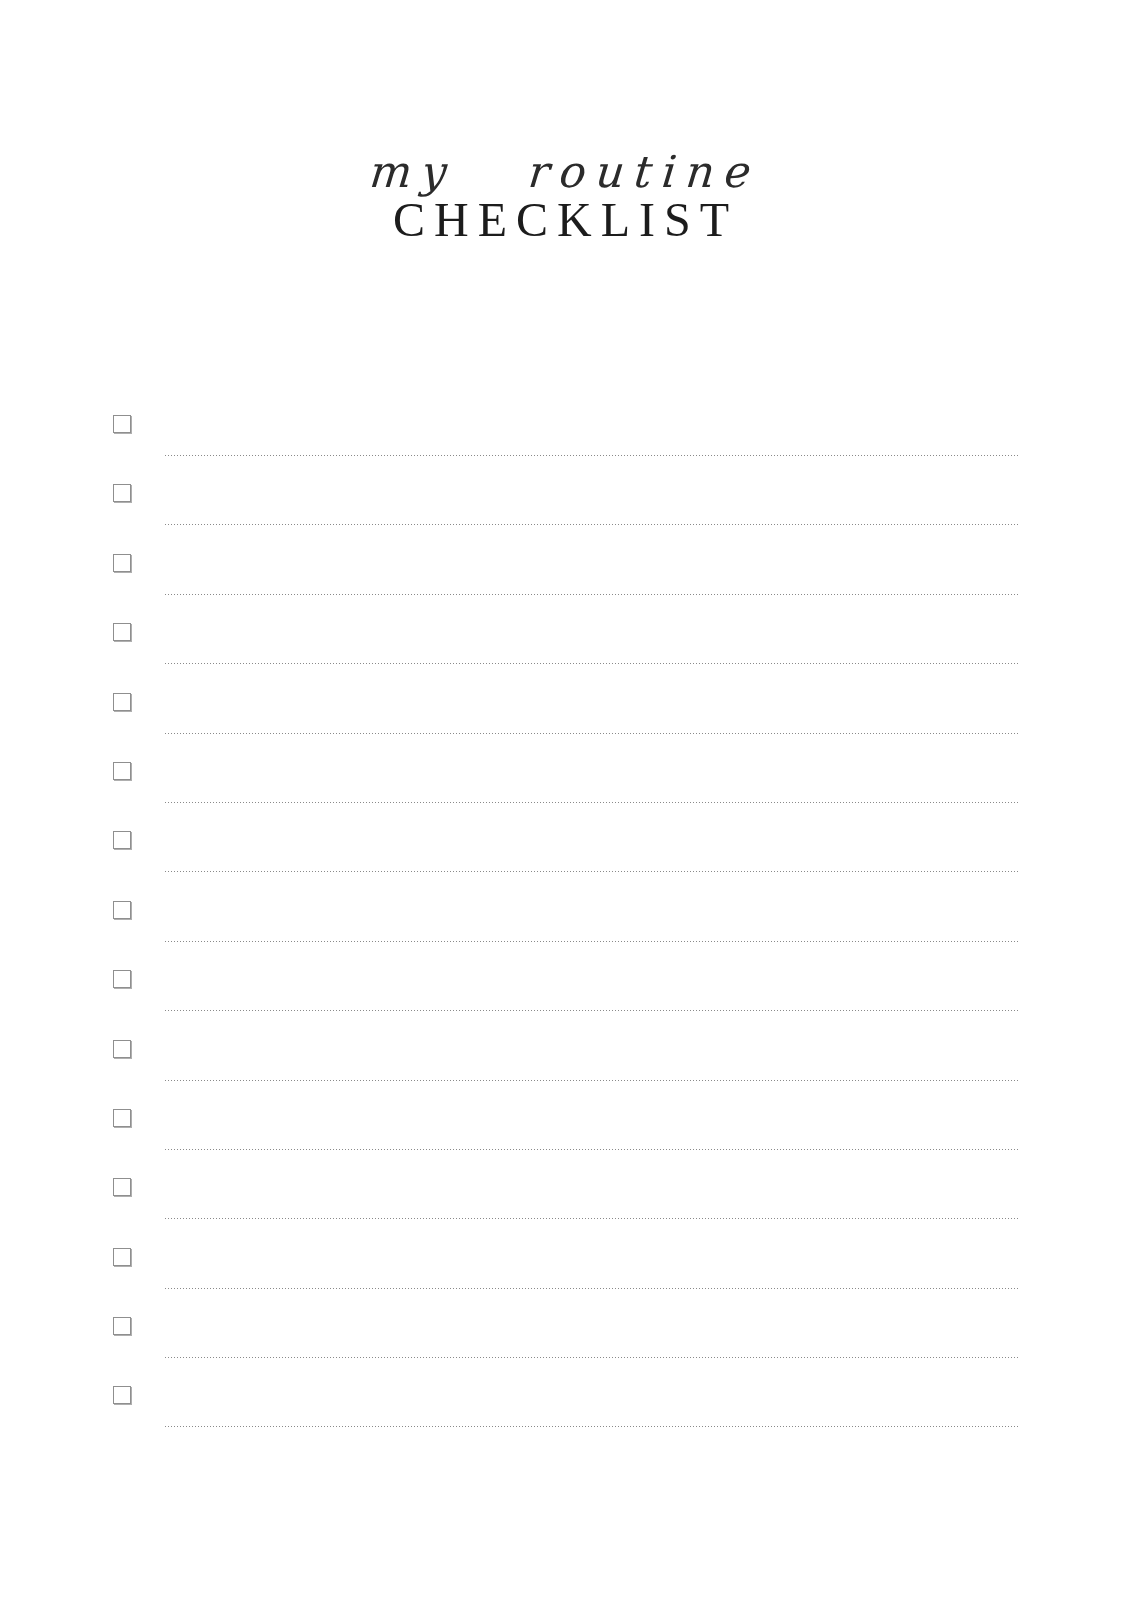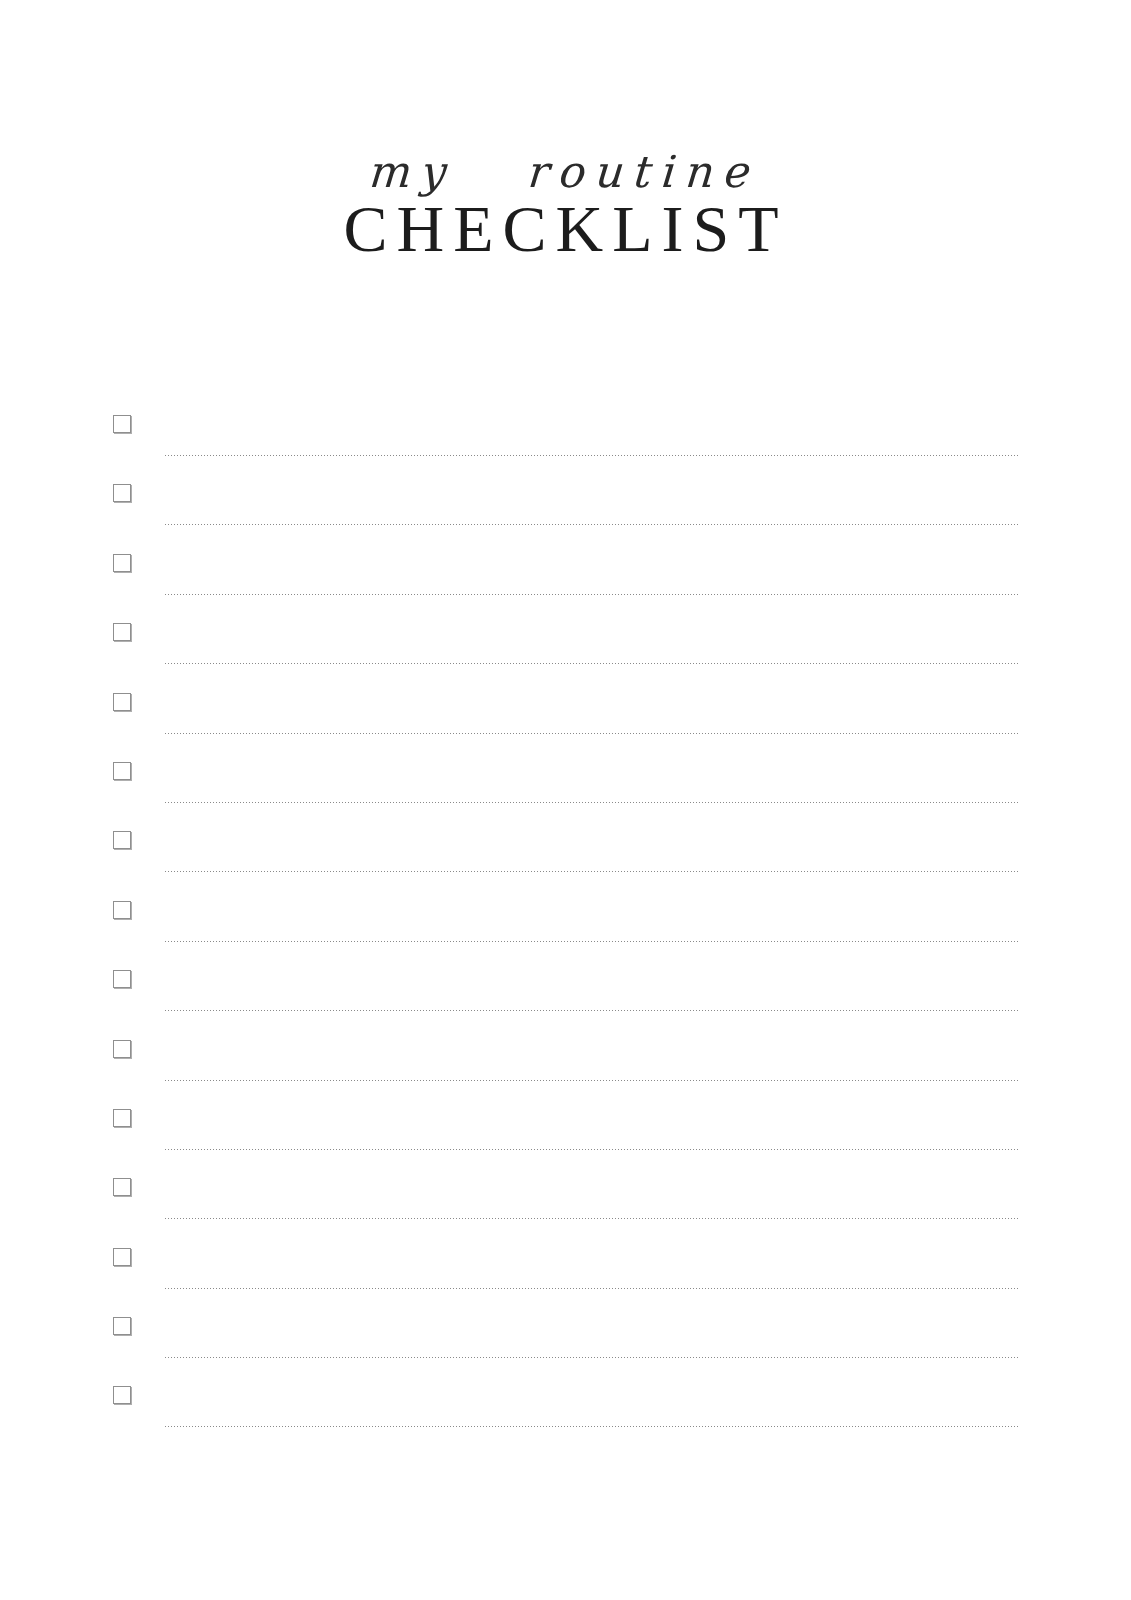--- a/index.html
+++ b/index.html
@@ -43,21 +43,21 @@
   }
   .main-title {
     position: absolute;
     top: 196px;
     left: 0;
     width: 100%;
     margin: 0;
     text-align: center;
     font-family: "Liberation Serif", serif;
     font-weight: 400;
-    font-size: 66px;
+    font-size: 48px;
     line-height: 1;
     letter-spacing: 9px;
     color: #1c1c1c;
     z-index: 1;
   }
 
   
   .rows {
     position: absolute;
     top: 404px;

